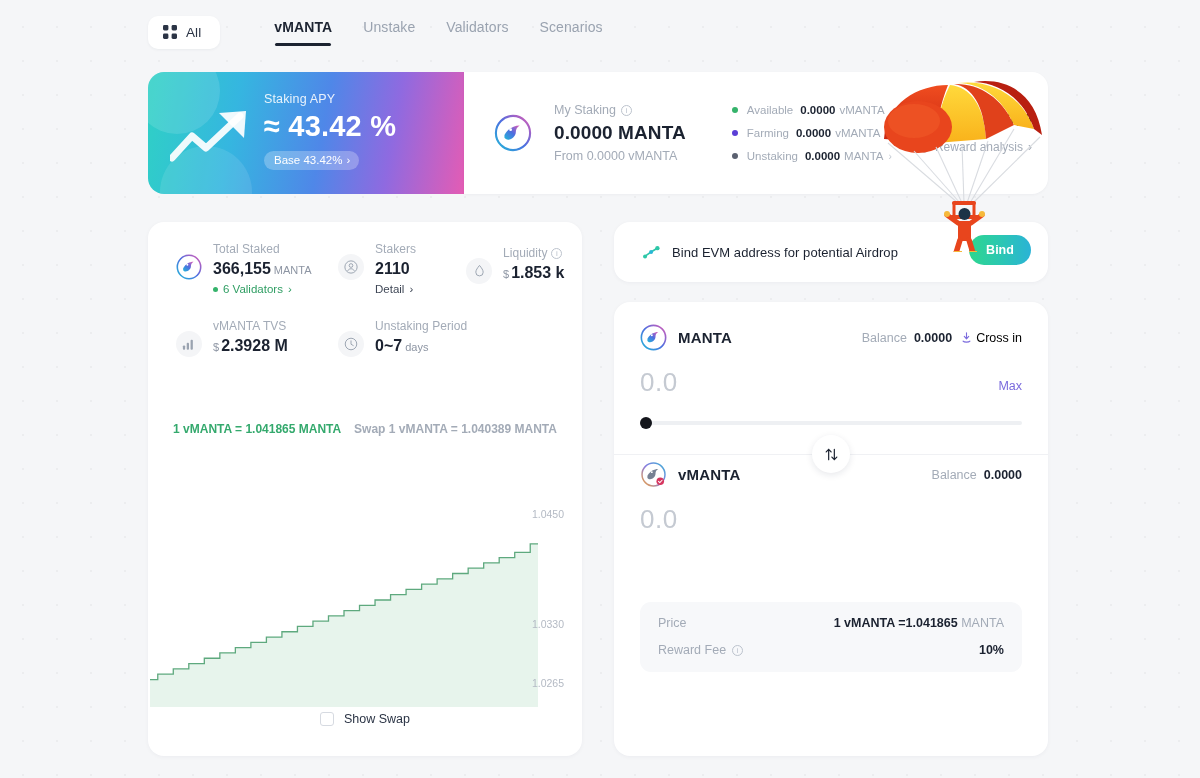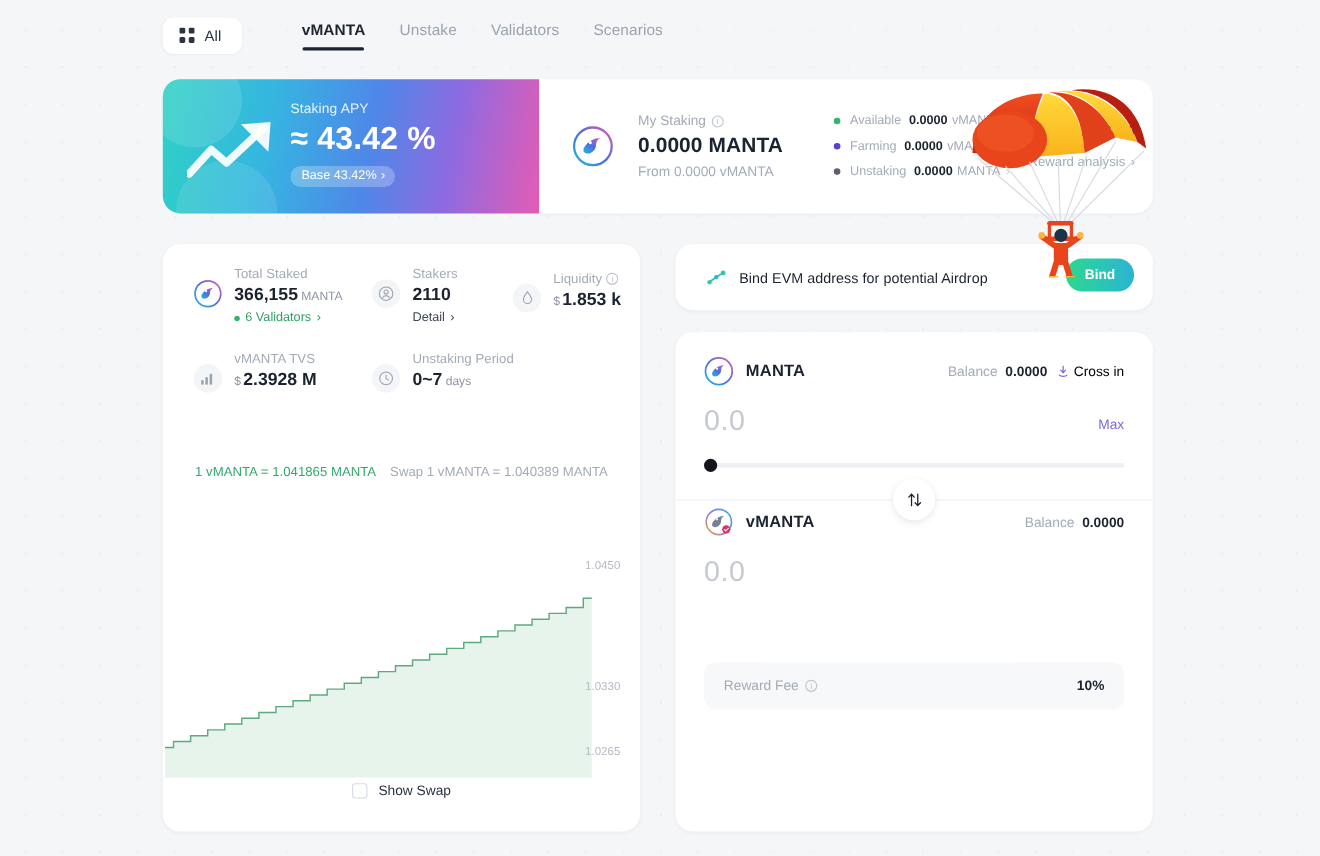--- a/index.html
+++ b/index.html
@@ -48,21 +48,21 @@
   
   .hero {
     position: absolute; left: 148px; top: 72px;
     width: 900px; height: 122px;
     display: flex;
     border-radius: 16px;
     overflow: visible;
   }
   .apy {
     position: relative;
-    width: 342px; height: 122px;
+    width: 316px; height: 122px;
     border-radius: 16px 0 0 16px;
     background: linear-gradient(100deg, #2fd1c5 0%, #35b6e0 28%, #4f87e8 55%, #8f6ae0 76%, #e45cb4 100%);
     overflow: hidden;
     flex: none;
   }
   .apy .blob1 { position: absolute; width: 86px; height: 86px; border-radius: 50%;
     background: rgba(255,255,255,0.12); left: -14px; top: -24px; }
   .apy .blob2 { position: absolute; width: 92px; height: 92px; border-radius: 50%;
     background: rgba(255,255,255,0.10); left: 12px; top: 74px; }
   .apy .arrow { position: absolute; left: 22px; top: 34px; width: 86px; height: 60px; }
@@ -125,21 +125,21 @@
   .ov-ic.logo { background: transparent; }
   .ov-lbl { font-size: 12px; color: #a3abb7; display: flex; align-items: center; gap: 4px; letter-spacing: .05px;}
   .ov-val { font-size: 16px; font-weight: 700; color: #1b2230; margin-top: 4px; }
   .ov-val .unit { font-size: 11px; font-weight: 400; color: #8d95a3; margin-left: 3px;}
   .ov-val .cur { font-size: 11px; font-weight: 400; color: #8d95a3; margin-right: 2px;}
   .ov-sub { font-size: 11.5px; color: #5b6personally; }
   .ov-sub { font-size: 11.5px; margin-top: 5px; display: flex; align-items: center; gap: 5px; color: #3f4756; cursor:pointer;}
   .ov-sub.green { color: #2f9e63; }
   .ov-sub .gdot { width: 5px; height: 5px; border-radius: 50%; background: #35b36b; }
 
-  .rates { position: absolute; left: 0; right: 0; top: 200px; text-align: center; font-size: 12px;}
+  .rates { position: absolute; left: 0; right: 0; top: 200px; text-align: center; font-size: 12px; font-weight: bold;}
   .rate-a { color: #34a96d; }
   .rate-b { color: #a3abb7; margin-left: 10px; }
 
   .chart-wrap { position: absolute; left: 0; top: 235px; right: 0; height: 250px; }
   .chart-svg { display: block; width: 434px; height: 250px; }
   .ylab { position: absolute; font-size: 10.5px; color: #b4bac4; right: 18px;}
 
   .showswap {
     position: absolute; left: 0; right: 0; bottom: 30px;
     display: flex; align-items: center; justify-content: center; gap: 10px;
@@ -539,20 +539,26 @@
         <b>0.0000</b>
       </span>
     </div>
     <div class="amt-row">
       <span class="amt">0.0</span>
     </div>
   </div>
 
   <div class="info-box">
     <div class="info-row">
+      <span>Price</span>
+      <span class="rv">
+        <span class="lead">1 vMANTA =</span><b>1.041865</b> <span>MANTA</span>
+      </span>
+    </div>
+    <div class="info-row">
       <span>Reward Fee</span>
       <span class="i-circ" style="margin-left:6px">i</span>
       <span class="rv">
         <b>10%</b>
       </span>
     </div>
   </div>
 
 </div>
 

